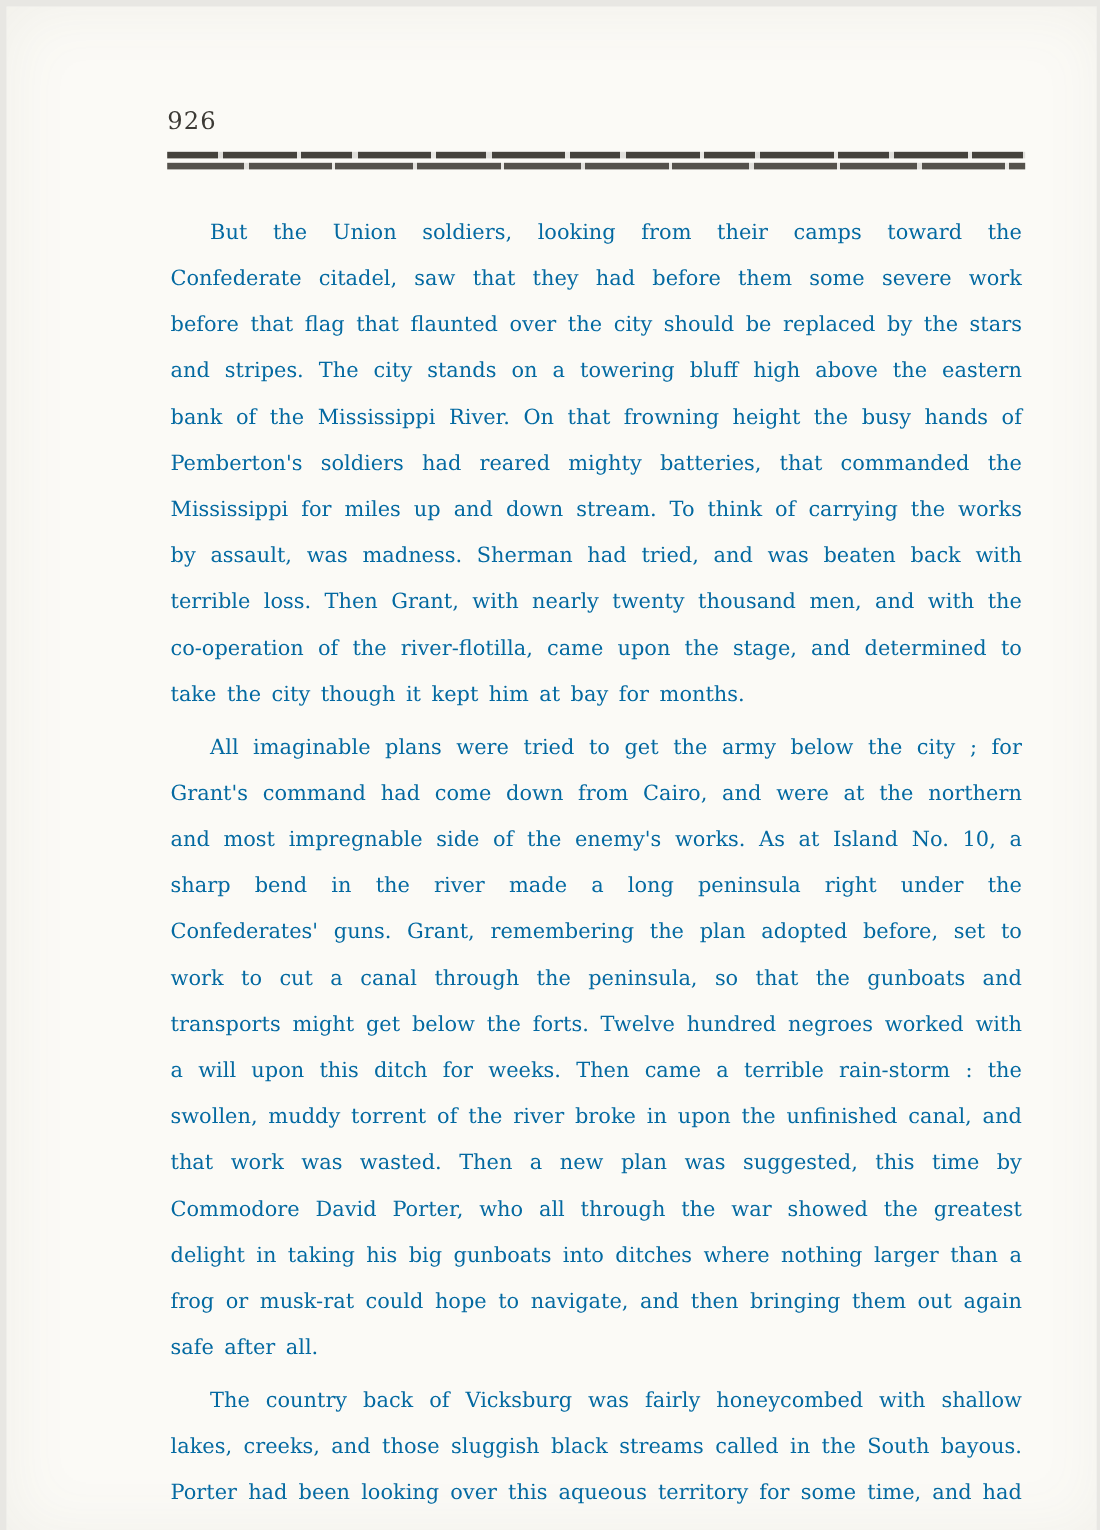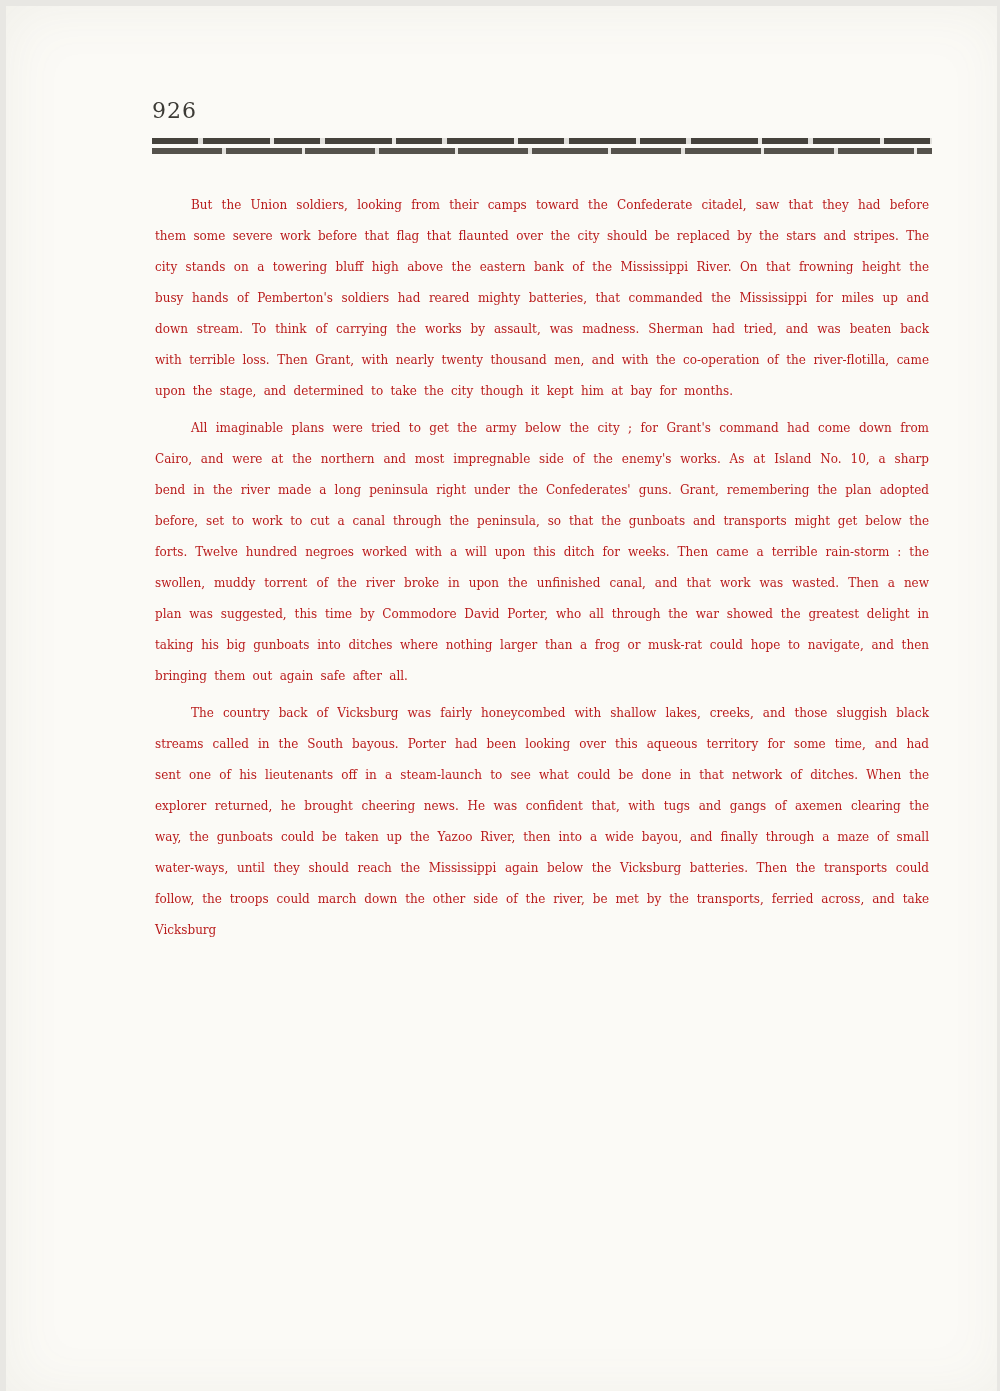--- a/index.html
+++ b/index.html
@@ -78,26 +78,26 @@
       #55524c 74px, #55524c 150px,
       rgba(85,82,76,0.1) 150px, rgba(85,82,76,0.1) 153px
     );
   }
 
   .body-text {
     margin-top: 27px;
   }
 
   .body-text p {
-    font-size: 12px;
-    line-height: 31px;
+    font-size: 19px;
+    line-height: 42px;
     text-align: justify;
     text-indent: 36px;
     word-spacing: 3.5px;
-    color: #b91c1c;
+    color: #0369a1;
   }
 </style>
 </head>
 <body>
 
 <div class="page">
   <div class="content-column">
 
     <div class="running-header">
       <span class="page-number">926</span>

